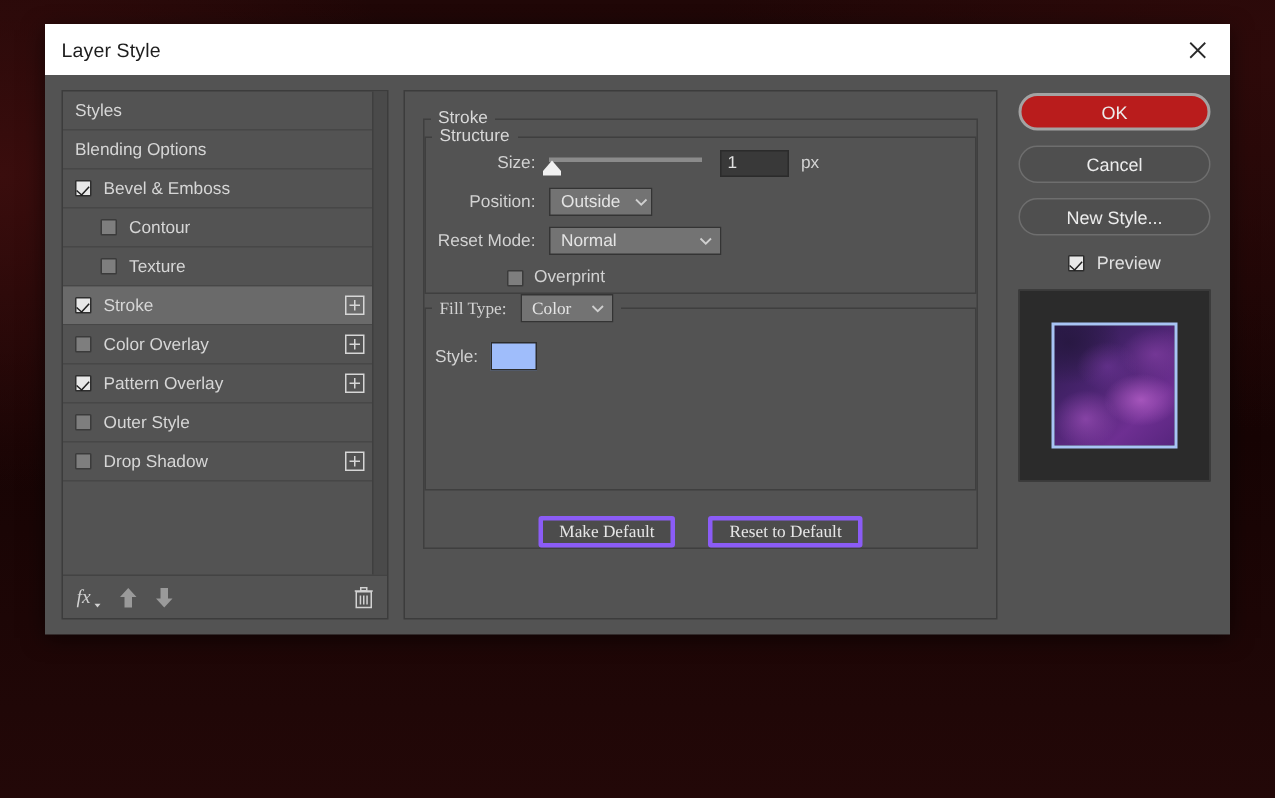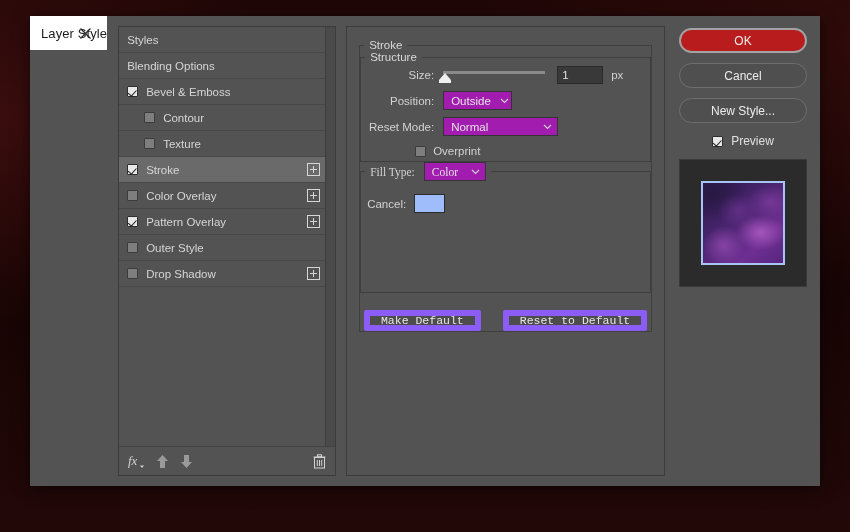--- a/index.html
+++ b/index.html
@@ -24,24 +24,25 @@
       radial-gradient(ellipse 520px 340px at 100% 8%, #2e0a0a 0%, rgba(46,10,10,0) 72%),
       linear-gradient(180deg, #200707 0%, #170404 55%, #230808 100%);
   }
 
   
   .dialog {
     position: absolute;
     left: 30px;
     top: 16px;
     width: 790px;
-    height: 470px;
+    height: 407px;
     background: #535353;
     box-shadow: 0 3px 14px rgba(0,0,0,0.55);
     display: flex;
+    flex-direction: column;
   }
 
   .titlebar {
     height: 34px;
     background: #ffffff;
     display: flex;
     align-items: center;
     flex: none;
     position: relative;
   }
@@ -281,21 +282,21 @@
     cursor: text;
   }
   .unit {
     font-size: 11.5px;
     color: #d2d2d2;
     margin-left: 8px;
   }
 
   .select {
     height: 19px;
-    background: #a21caf;
+    background: #737373;
     border: 1px solid #343434;
     display: flex;
     align-items: center;
     padding: 0 5px 0 7px;
     box-sizing: border-box;
     cursor: pointer;
     color: #e4e4e4;
     font-size: 11.5px;
   }
   .select .sel-val { white-space: nowrap; }
@@ -359,25 +360,25 @@
   .default-btns {
     display: flex;
     justify-content: center;
     gap: 22px;
     margin-top: 17px;
   }
   .flat-btn {
     height: 21px;
     min-width: 84px;
     background: #4c4c4c;
-    border: 6px solid #8b5cf6;
+    border: 3px solid #8b5cf6;
     border-radius: 2px;
     color: #e6e6e6;
     font-size: 11.5px;
-    font-family: Liberation Mono, monospace;
+    font-family: Liberation Serif, serif;
     padding: 0 11px;
     cursor: pointer;
     display: flex;
     align-items: center;
     justify-content: center;
   }
 
   
   .right-col {
     width: 132px;
@@ -610,21 +611,21 @@
               <span class="sel-val">Color</span>
               <span class="chev">
                 <svg width="9" height="6" viewBox="0 0 9 6">
                     <polyline points="1,1 4.5,4.5 8,1" fill="none" stroke="#cfcfcf" stroke-width="1.2"></polyline>
                   </svg>
               </span>
             </span>
           </legend>
 
           <div class="color-row">
-            <span class="c-label">Cancel:</span>
+            <span class="c-label">Style:</span>
             <span class="swatch" id="color-swatch" style="background: rgb(159, 189, 251);"></span>
           </div>
         </fieldset>
 
         <div class="default-btns">
           <button class="flat-btn">Make Default</button>
           <button class="flat-btn">Reset to Default</button>
         </div>
       </fieldset>
     </div>

